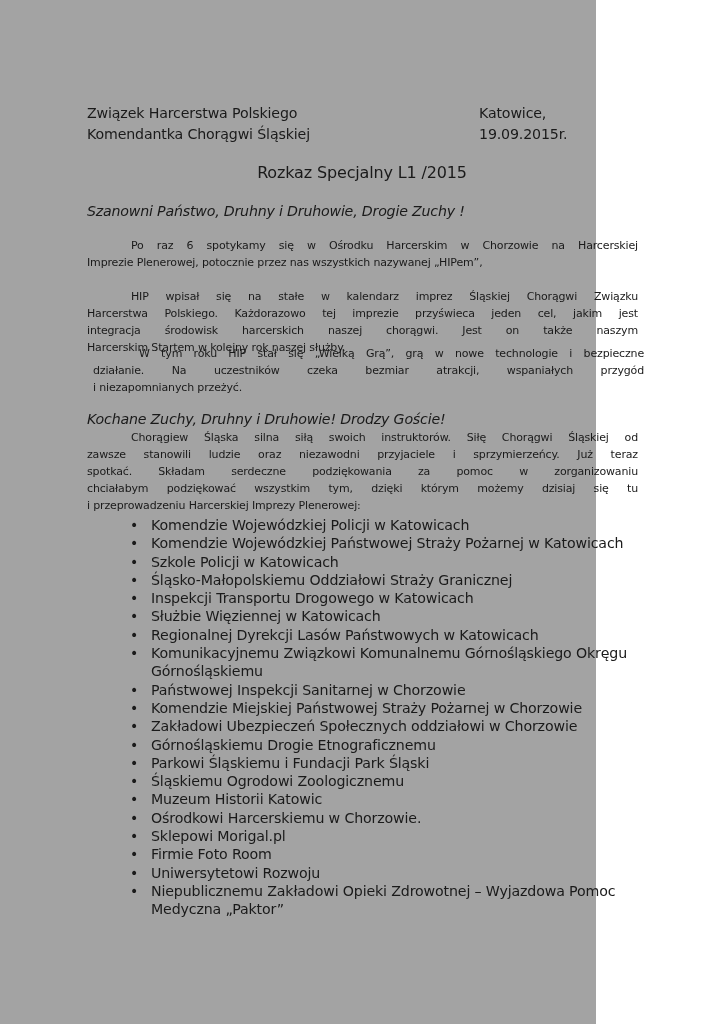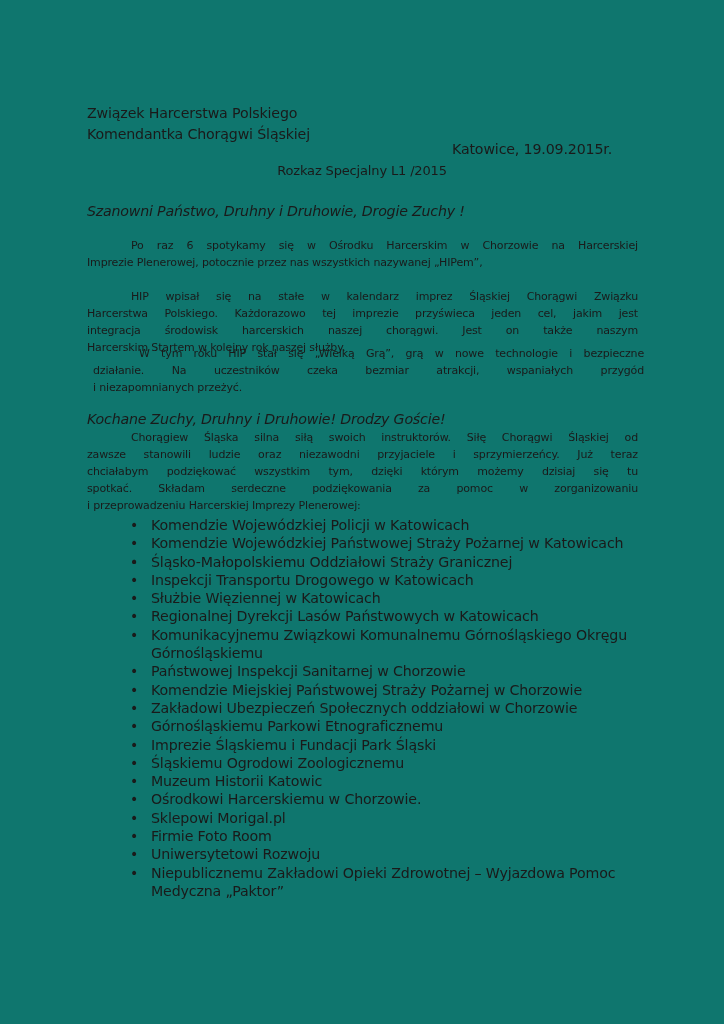--- a/index.html
+++ b/index.html
@@ -11,55 +11,54 @@
       width: 724px;
       height: 1024px;
       position: relative;
       overflow: hidden;
       font-family: "DejaVu Sans", "Liberation Sans", sans-serif;
       color: #1a1a1a;
     }
     .page {
       position: absolute;
       left: 0; top: 0;
-      width: 724px; height: 1024px;
-      background: #0f766e;
+      width: 596px; height: 1024px;
+      background: #a3a3a3;
     }
     .text {
       position: absolute;
       left: 87px;
       width: 551px;
       font-size: 11px;
       line-height: 17px;
       letter-spacing: -0.15px;
     }
     .header-left {
       position: absolute;
       left: 87px;
       top: 103px;
       font-size: 14.2px;
       line-height: 21px;
       letter-spacing: -0.15px;
     }
     .header-right {
       position: absolute;
-      left: 452px;
+      left: 479px;
       top: 103px;
       font-size: 14.2px;
       line-height: 21px;
       letter-spacing: -0.15px;
-      margin-top: 36px;
     }
     .title {
       position: absolute;
       left: 0;
       width: 724px;
       top: 163px;
       text-align: center;
-      font-size: 13px;
+      font-size: 16px;
       letter-spacing: -0.15px;
     }
     .greeting {
       position: absolute;
       left: 87px;
       font-style: italic;
       font-size: 14.2px;
       letter-spacing: -0.2px;
     }
     .justify-line {
@@ -124,39 +123,39 @@
     <span class="justify-line"><span style="display:inline-block;width:46px;"></span><span>W tym roku HIP stał się „Wielką Grą”, grą w nowe technologie i bezpieczne</span></span>
     <span class="justify-line">działanie. Na uczestników czeka bezmiar atrakcji, wspaniałych przygód</span>
     <span class="plain-line">i niezapomnianych przeżyć.</span>
   </div>
 
   <div class="greeting" style="top:411px;">Kochane Zuchy, Druhny i Druhowie!  Drodzy Goście!</div>
 
   <div class="text" style="top:429px;">
     <span class="justify-line"><span style="display:inline-block;width:44px;"></span><span>Chorągiew Śląska silna siłą swoich instruktorów. Siłę Chorągwi Śląskiej od</span></span>
     <span class="justify-line">zawsze stanowili ludzie oraz niezawodni przyjaciele i sprzymierzeńcy.  Już teraz</span>
+    <span class="justify-line">spotkać. Składam serdeczne podziękowania za pomoc w zorganizowaniu</span>
     <span class="justify-line">chciałabym podziękować wszystkim tym, dzięki którym możemy dzisiaj się tu</span>
-    <span class="justify-line">spotkać. Składam serdeczne podziękowania za pomoc w zorganizowaniu</span>
     <span class="plain-line">i przeprowadzeniu Harcerskiej Imprezy Plenerowej:</span>
   </div>
 
   <ul class="list">
     <li><span class="bullet">•</span><span>Komendzie Wojewódzkiej Policji w Katowicach</span></li>
     <li><span class="bullet">•</span><span>Komendzie Wojewódzkiej Państwowej Straży Pożarnej w Katowicach</span></li>
-    <li><span class="bullet">•</span></li>
+    <li><span class="bullet">•</span><span>Szkole Policji w Katowicach</span></li>
     <li><span class="bullet">•</span><span>Śląsko-Małopolskiemu Oddziałowi Straży Granicznej</span></li>
     <li><span class="bullet">•</span><span>Inspekcji Transportu Drogowego w Katowicach</span></li>
     <li><span class="bullet">•</span><span>Służbie Więziennej w Katowicach</span></li>
     <li><span class="bullet">•</span><span>Regionalnej Dyrekcji Lasów Państwowych w Katowicach</span></li>
     <li><span class="bullet">•</span><span>Komunikacyjnemu Związkowi Komunalnemu Górnośląskiego Okręgu Górnośląskiemu</span></li>
     <li><span class="bullet">•</span><span>Państwowej Inspekcji Sanitarnej w Chorzowie</span></li>
     <li><span class="bullet">•</span><span>Komendzie Miejskiej Państwowej Straży Pożarnej w Chorzowie</span></li>
     <li><span class="bullet">•</span><span>Zakładowi Ubezpieczeń Społecznych oddziałowi w Chorzowie</span></li>
-    <li><span class="bullet">•</span><span>Górnośląskiemu Parkowi Etnograficznemu</span></li>
-    <li><span class="bullet">•</span><span>Imprezie Śląskiemu i Fundacji Park Śląski</span></li>
+    <li><span class="bullet">•</span><span>Górnośląskiemu Drogie Etnograficznemu</span></li>
+    <li><span class="bullet">•</span><span>Parkowi Śląskiemu i Fundacji Park Śląski</span></li>
     <li><span class="bullet">•</span><span>Śląskiemu Ogrodowi Zoologicznemu</span></li>
     <li><span class="bullet">•</span><span>Muzeum Historii Katowic</span></li>
     <li><span class="bullet">•</span><span>Ośrodkowi Harcerskiemu w Chorzowie.</span></li>
     <li><span class="bullet">•</span><span>Sklepowi Morigal.pl</span></li>
     <li><span class="bullet">•</span><span>Firmie Foto Room</span></li>
     <li><span class="bullet">•</span><span>Uniwersytetowi Rozwoju</span></li>
     <li><span class="bullet">•</span><span>Niepublicznemu Zakładowi Opieki  Zdrowotnej – Wyjazdowa Pomoc Medyczna „Paktor”</span></li>
   </ul>
 
 </div>

